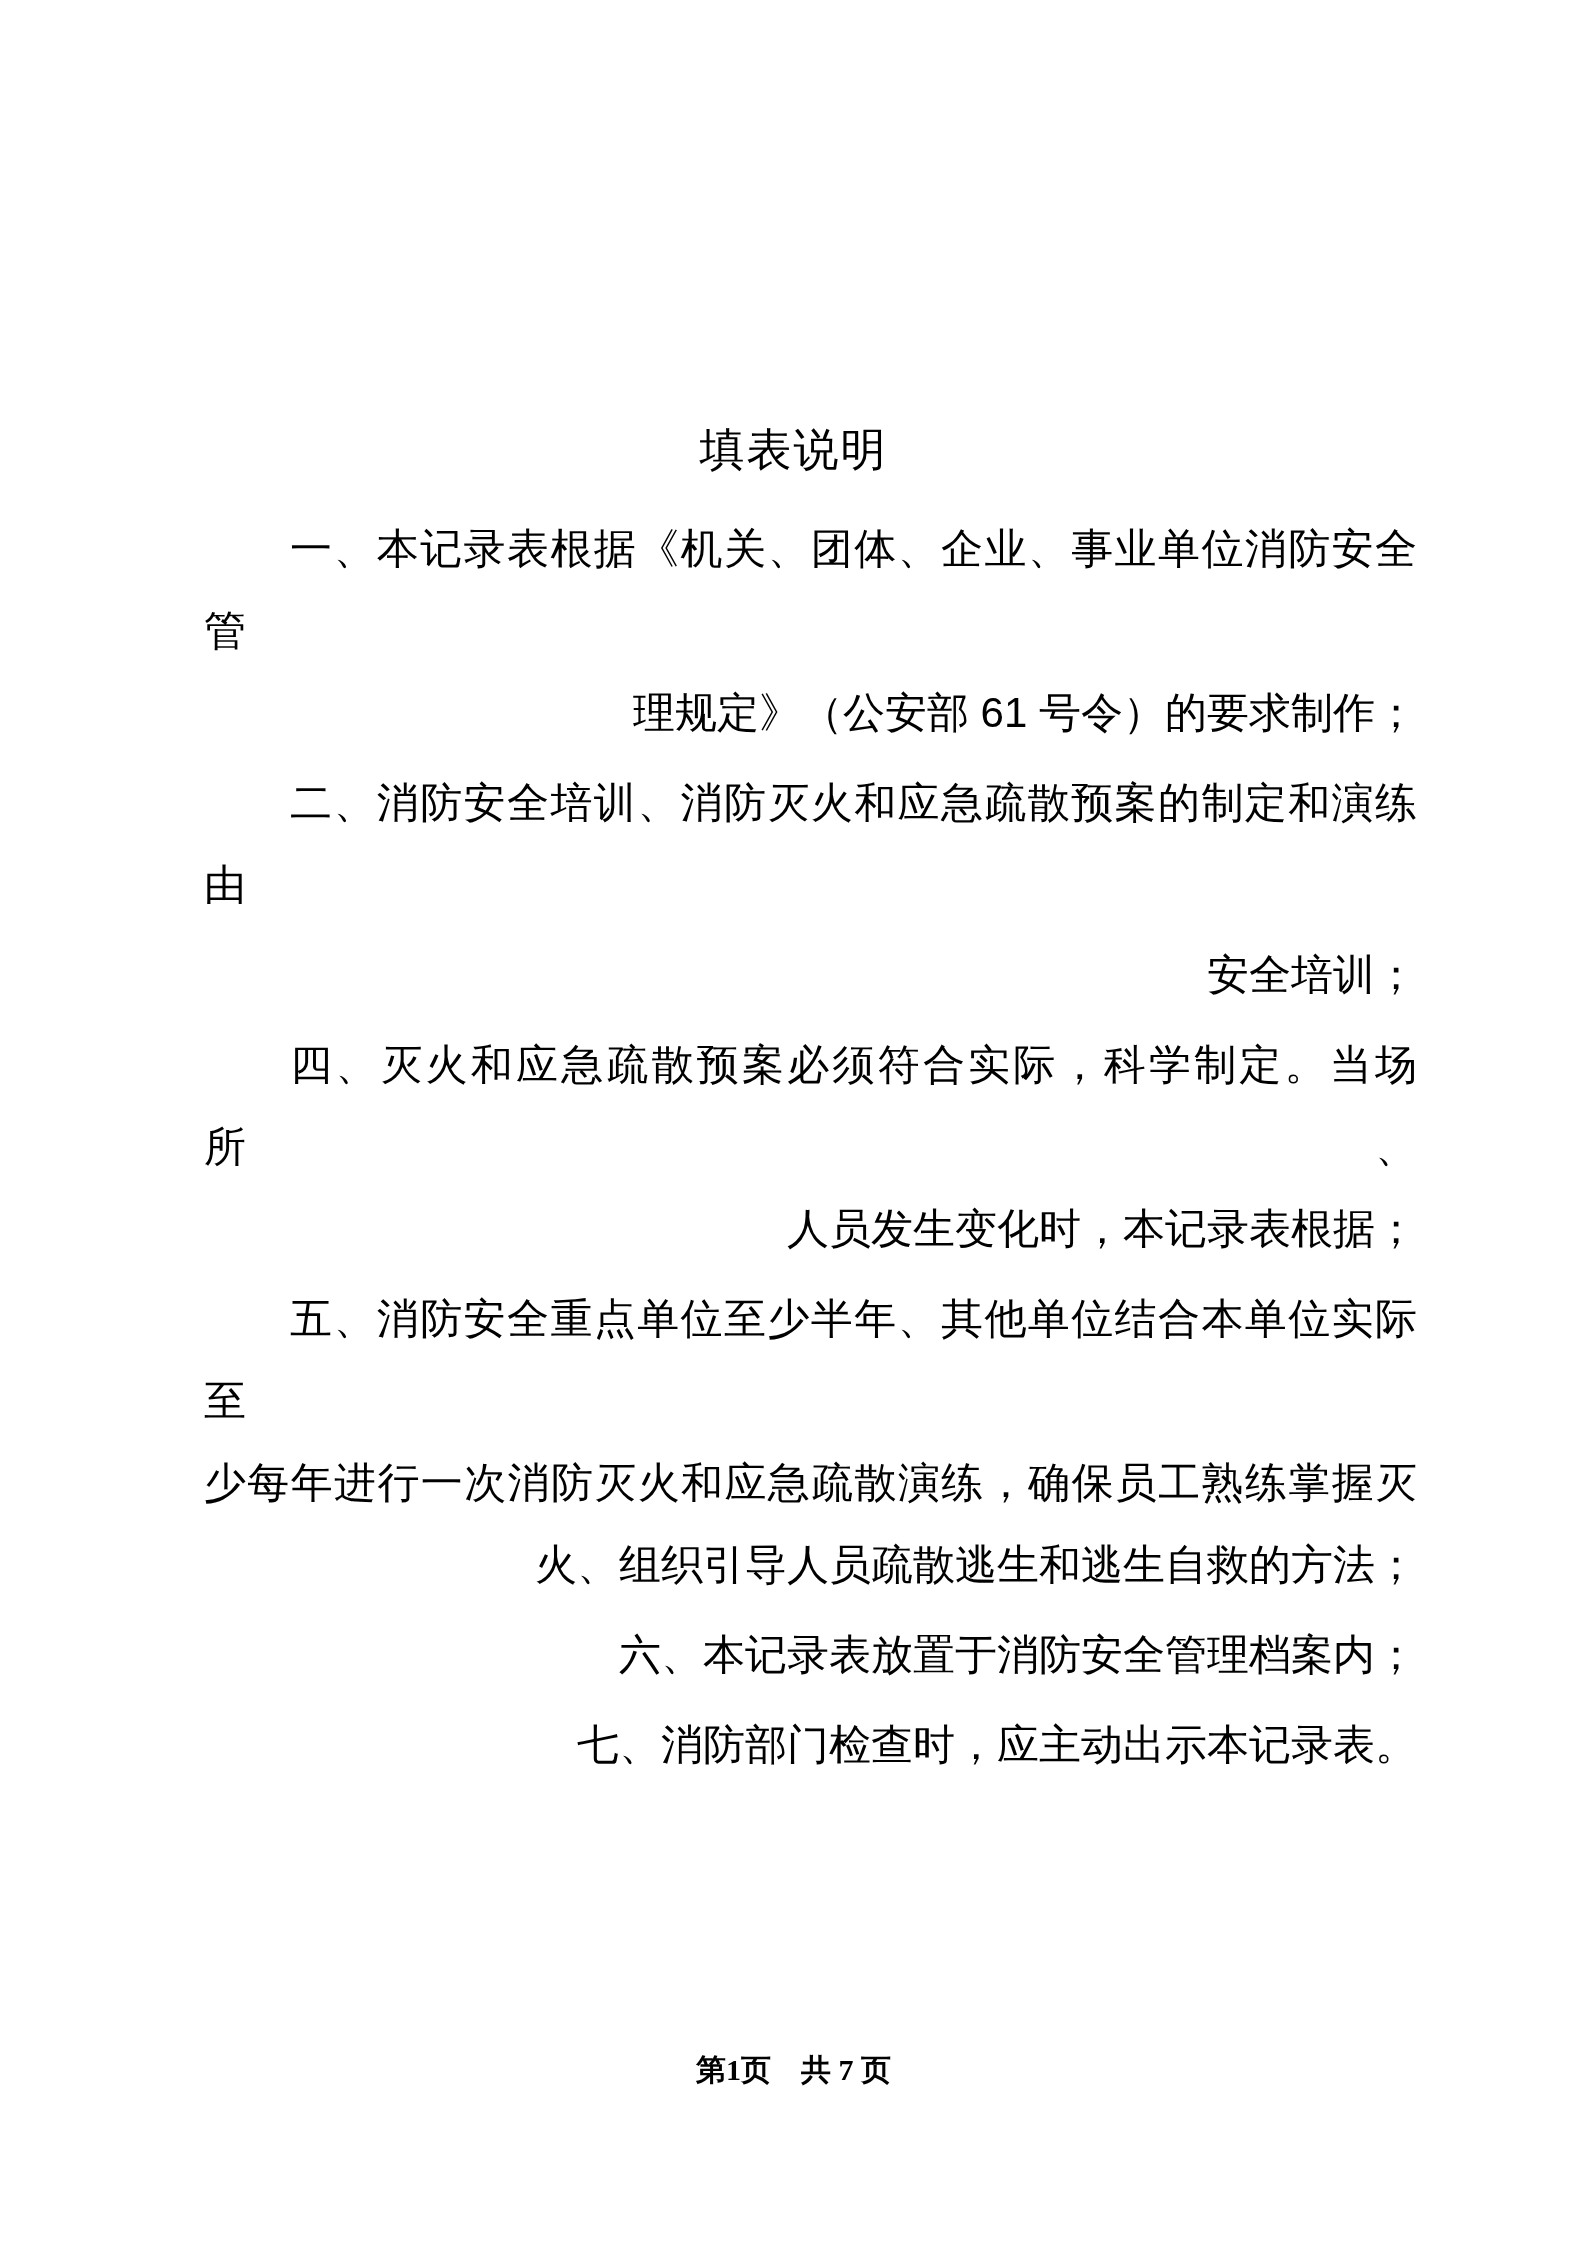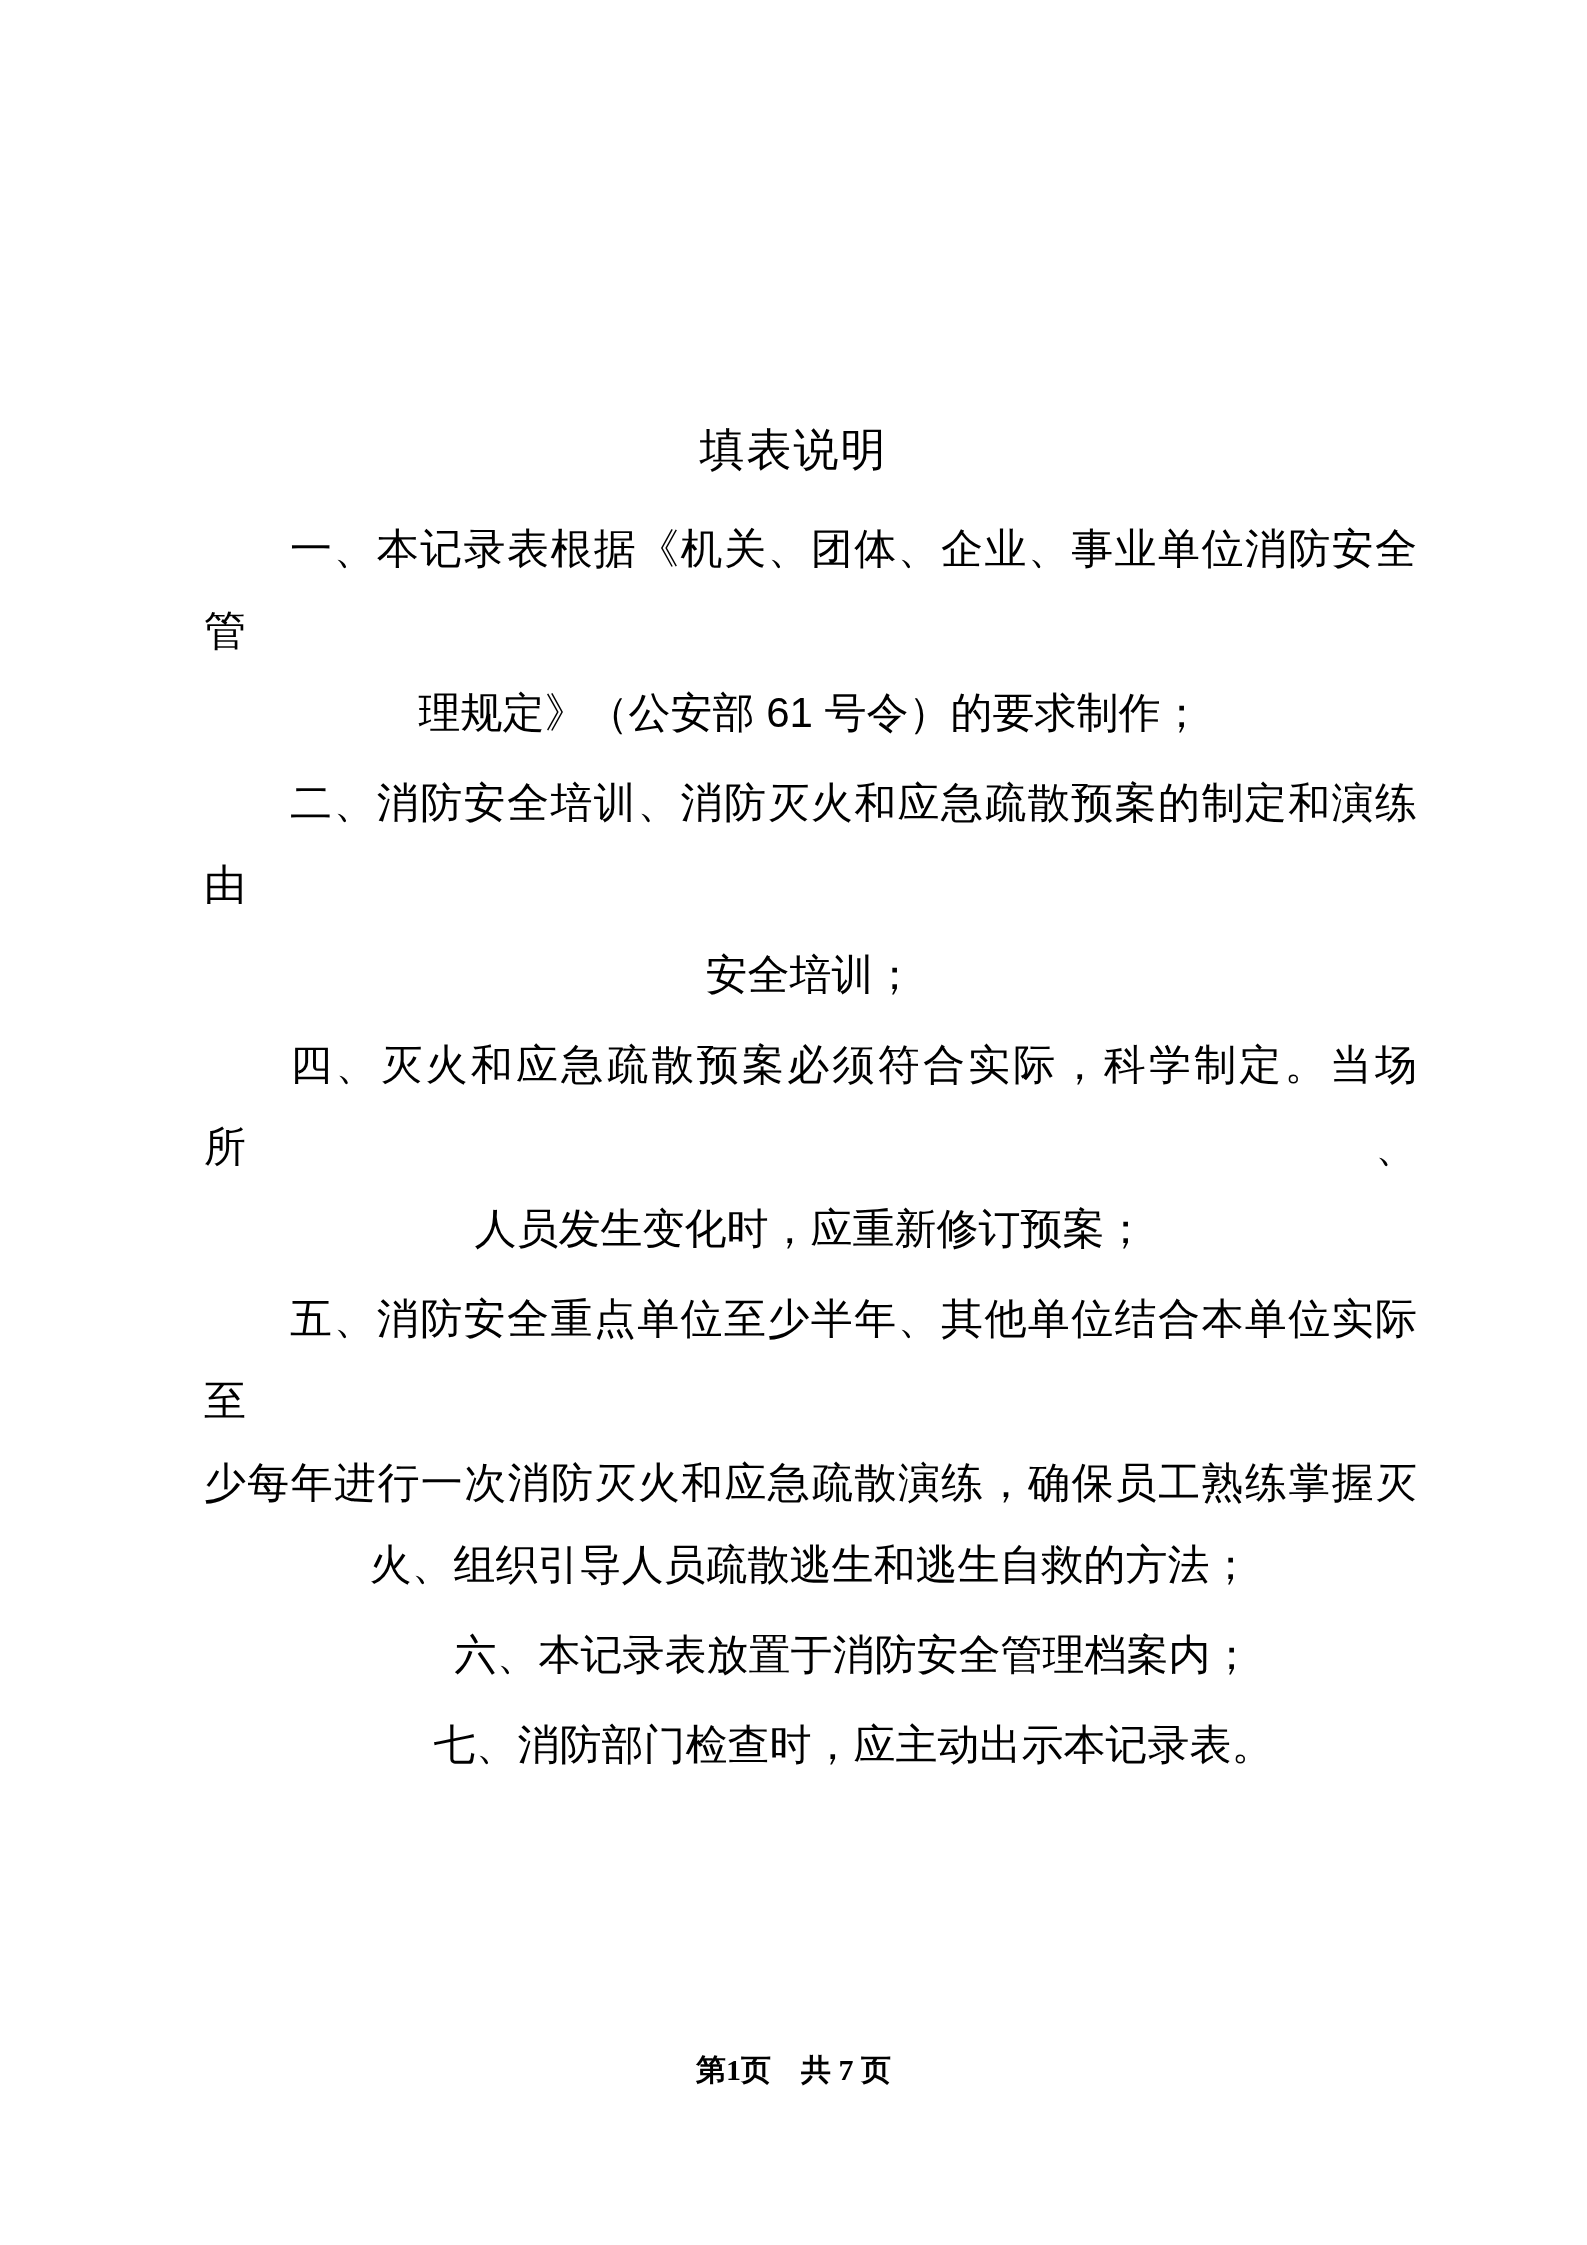--- a/index.html
+++ b/index.html
@@ -34,21 +34,21 @@
     width: 1229px;
     font-size: 42px;
   }
   .para {
     margin: 8px;
     padding: 0;
   }
   .line {
     min-height: 82px;
     line-height: 82px;
-    text-align: center;
+    text-align: right;
   }
   .line.indent {
     text-indent: 86px;
   }
   .line.fill {
     text-align: justify;
     text-align-last: justify;
   }
   .doc-footer {
     position: absolute;
@@ -75,21 +75,21 @@
         <div class="line">理规定》（公安部 61 号令）的要求制作；</div>
       </div>
       <div class="para">
         <div class="line indent fill">二、消防安全培训、消防灭火和应急疏散预案的制定和演练由</div>
       </div>
       <div class="para">
         <div class="line">安全培训；</div>
       </div>
       <div class="para">
         <div class="line indent fill">四、灭火和应急疏散预案必须符合实际，科学制定。当场所、</div>
-        <div class="line">人员发生变化时，应重新修订预案；</div>
+        <div class="line">人员发生变化时，本记录表根据；</div>
       </div>
       <div class="para">
         <div class="line indent fill">五、消防安全重点单位至少半年、其他单位结合本单位实际至</div>
         <div class="line fill">少每年进行一次消防灭火和应急疏散演练，确保员工熟练掌握灭</div>
         <div class="line">火、组织引导人员疏散逃生和逃生自救的方法；</div>
       </div>
       <div class="para">
         <div class="line indent">六、本记录表放置于消防安全管理档案内；</div>
       </div>
       <div class="para">

